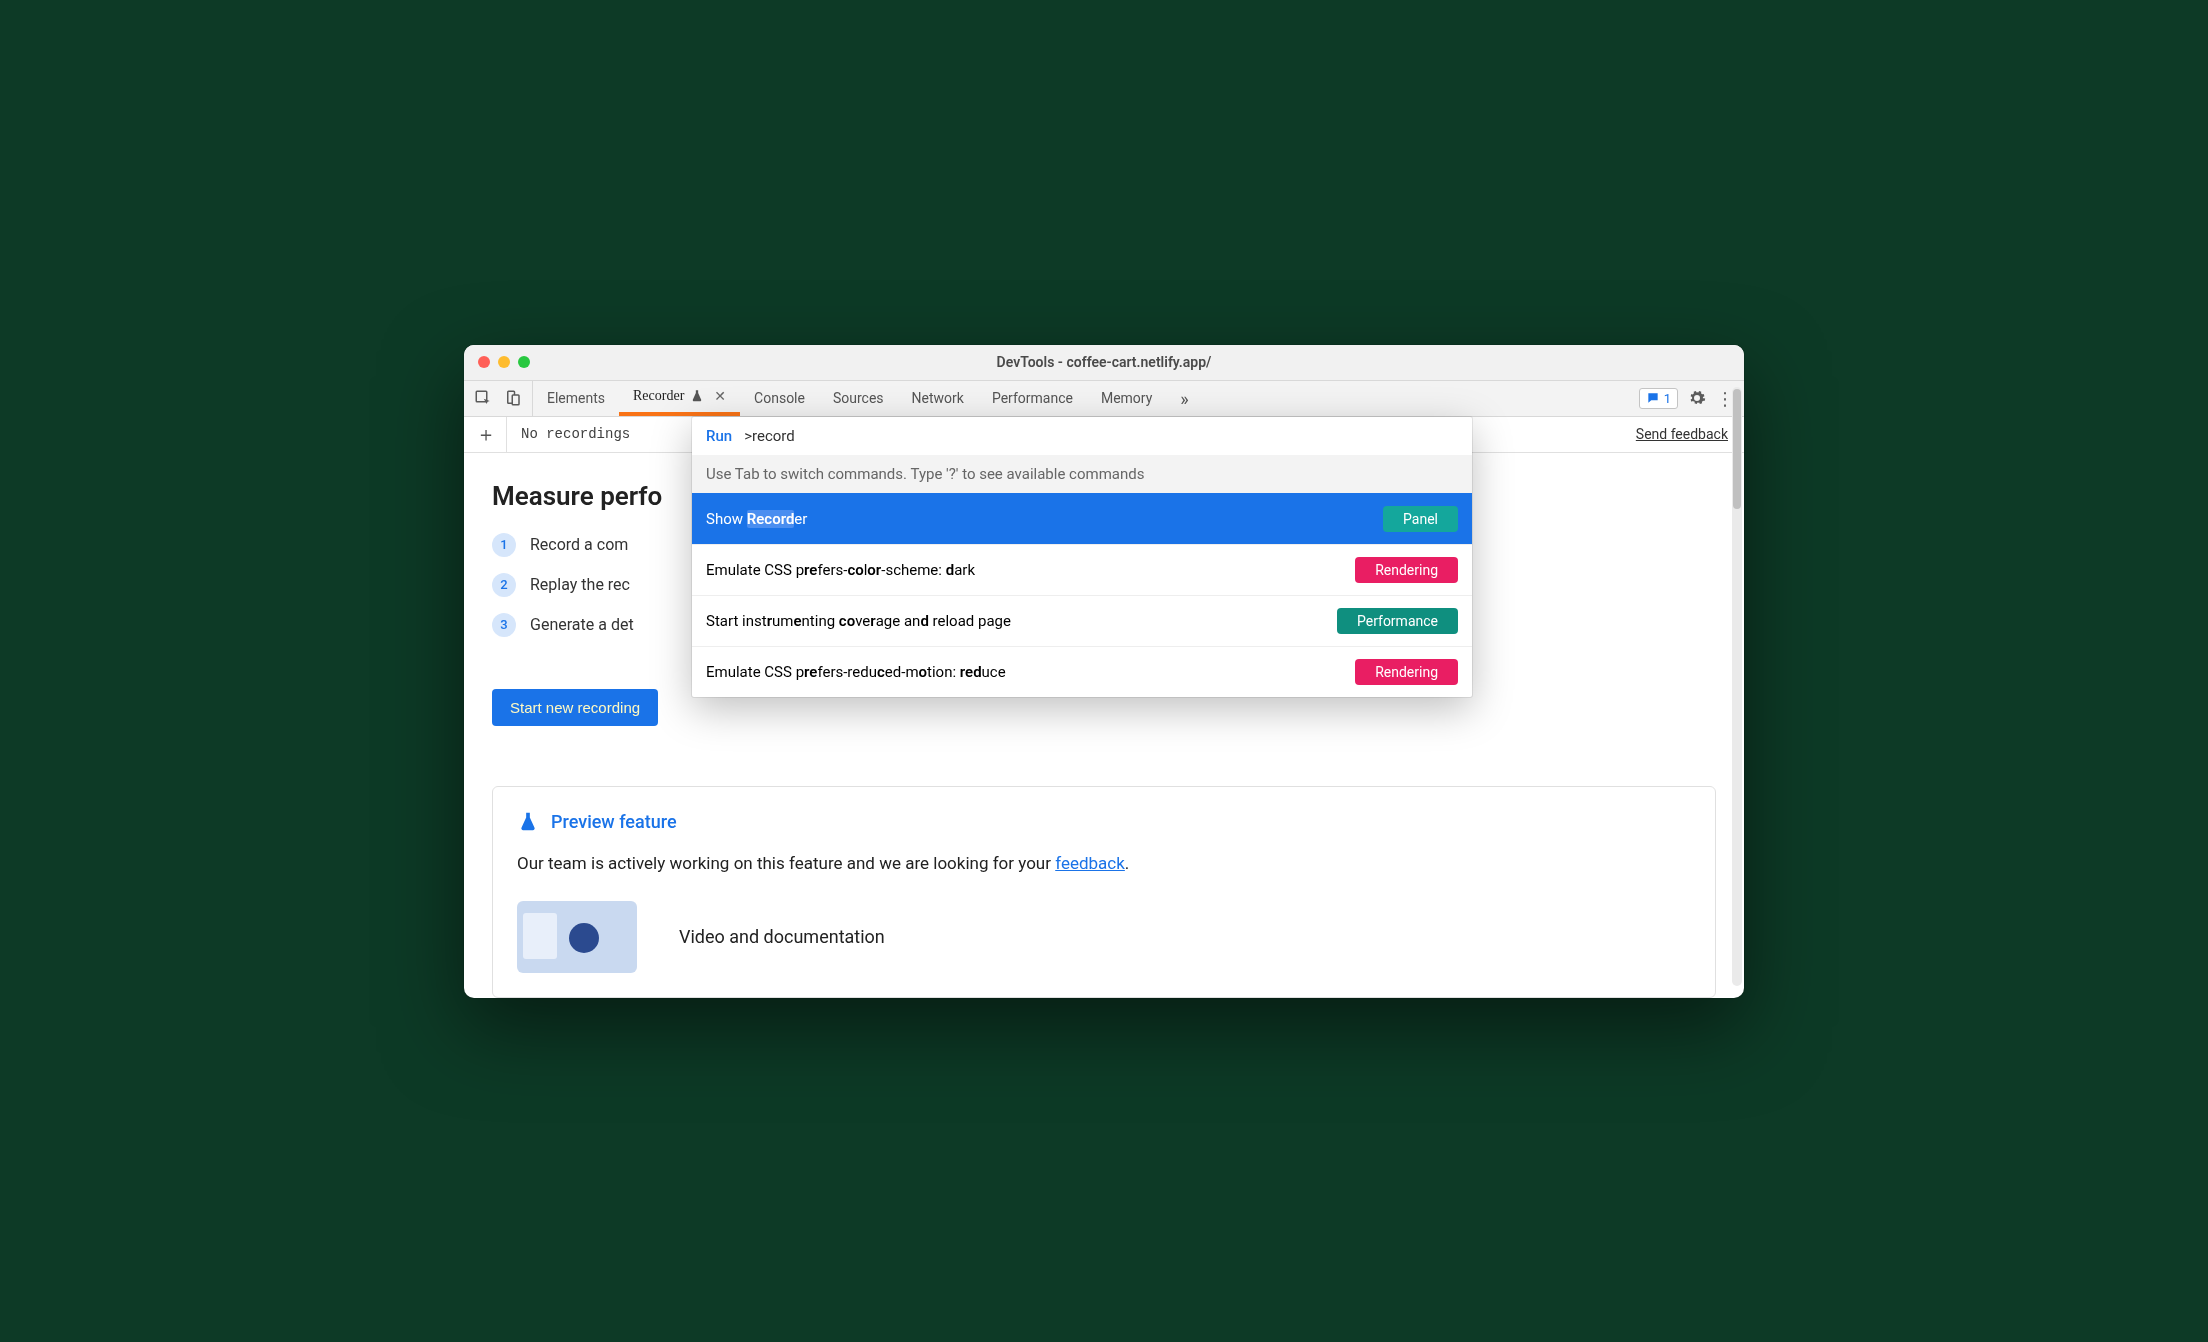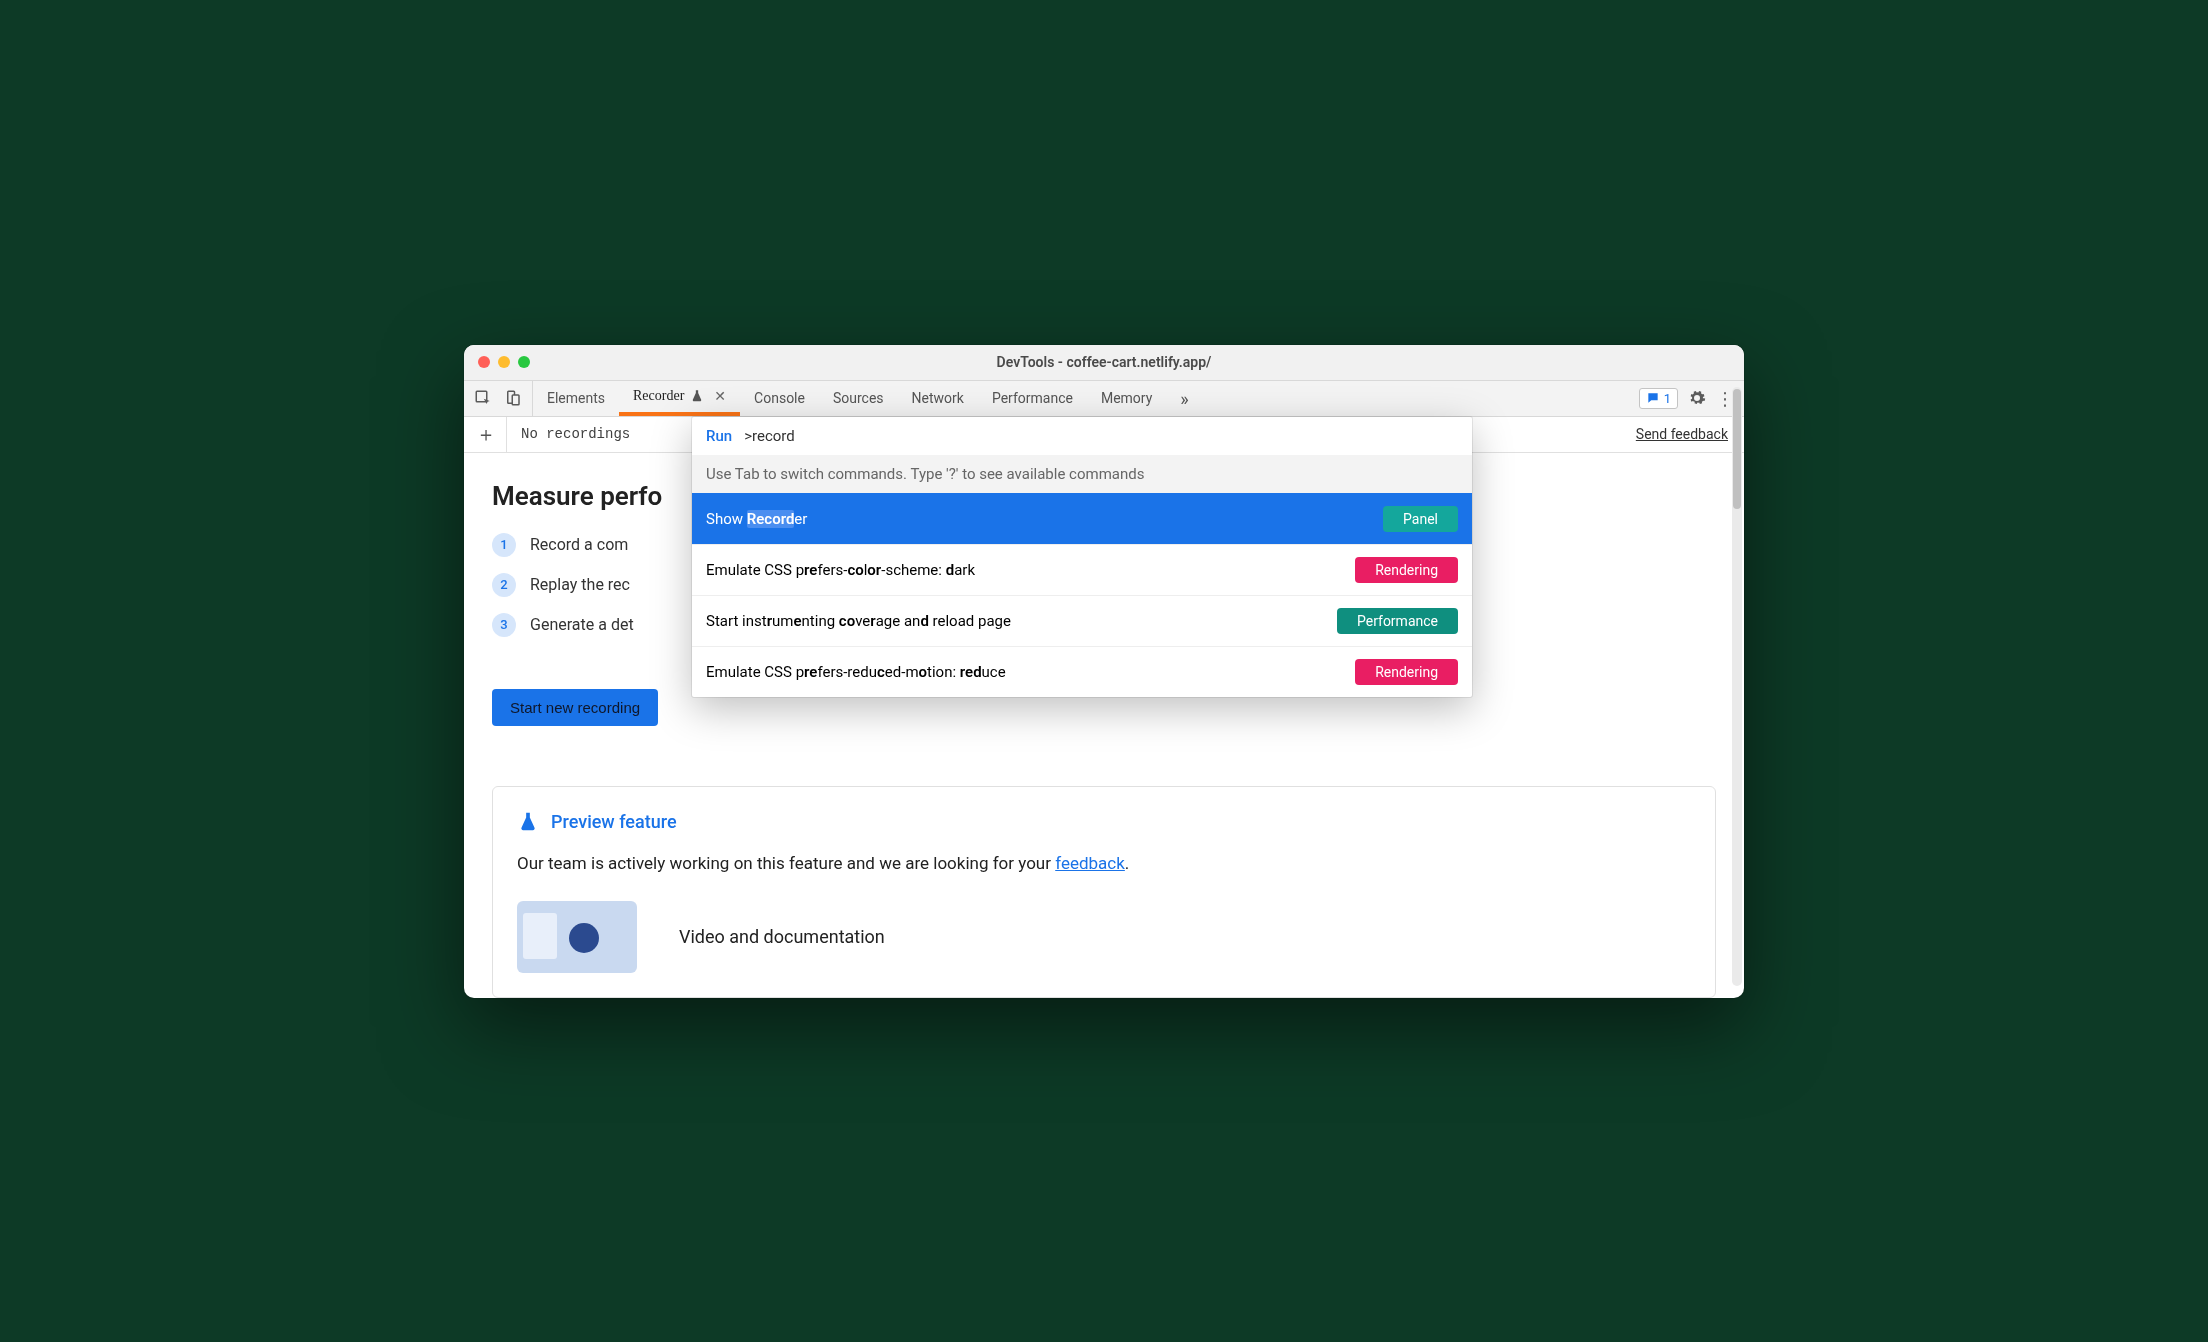--- a/index.html
+++ b/index.html
@@ -129,21 +129,21 @@
       margin-bottom: 16px; font-size: 16px; color: #333;
     }
     .step-num {
       width: 24px; height: 24px; border-radius: 50%;
       background: #d6e6fb; color: #1a73e8;
       display: flex; align-items: center; justify-content: center;
       font-size: 13px; font-weight: 500;
     }
     .start-btn {
       margin-top: 36px;
-      background: #1a73e8; color: #0f172a;
+      background: #1a73e8; color: #fef9c3;
       border: none; border-radius: 4px;
       padding: 10px 18px; font-size: 15px; font-weight: 500;
       cursor: pointer;
     }
     .preview-card {
       margin-top: 60px;
       border: 1px solid #e0e0e0;
       border-radius: 6px;
       padding: 24px;
     }

